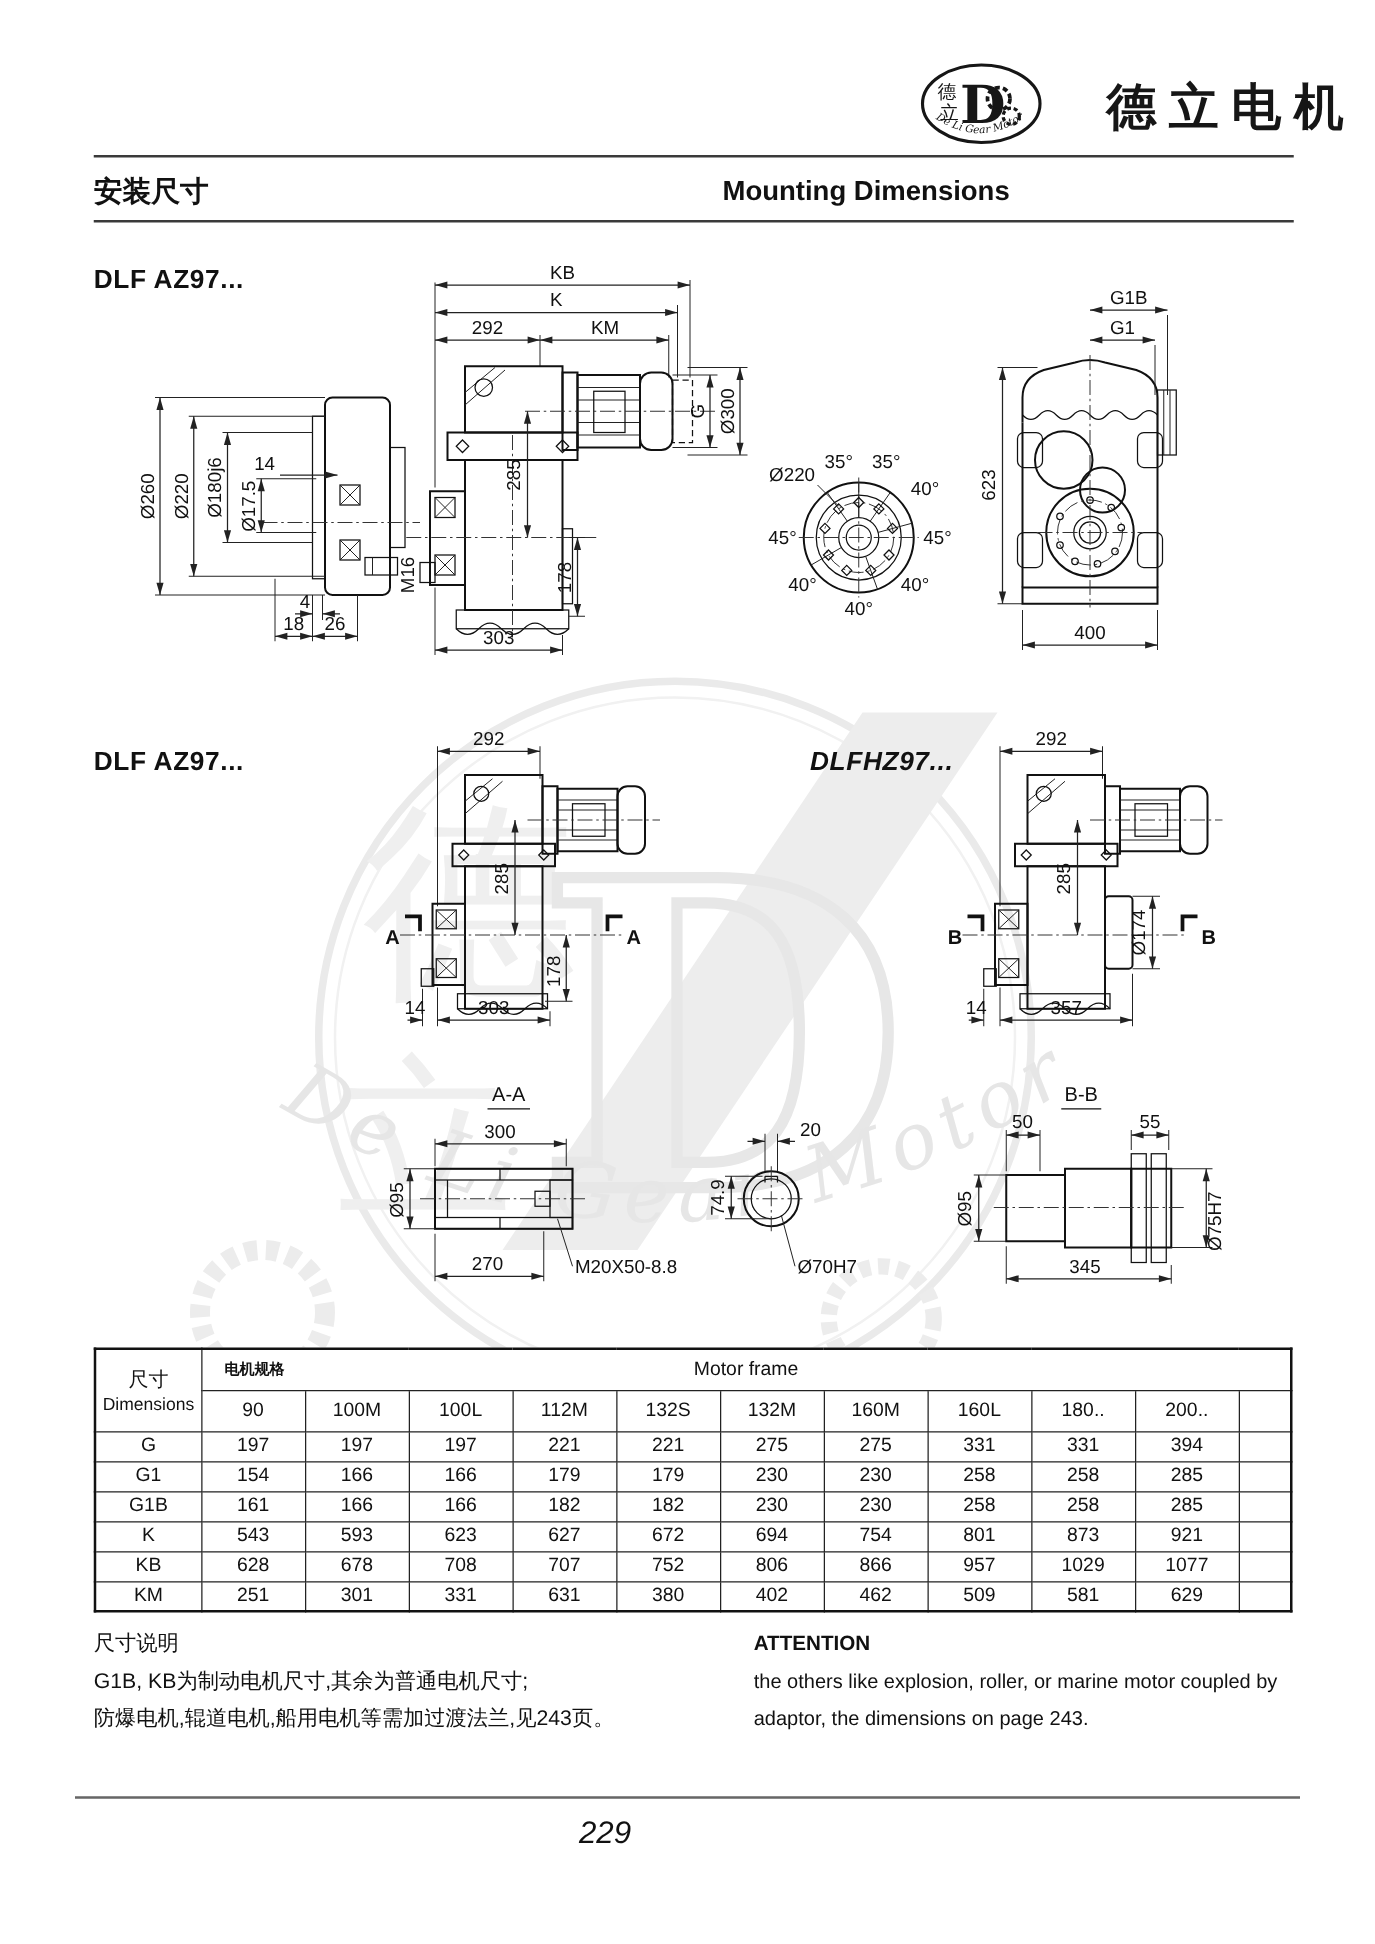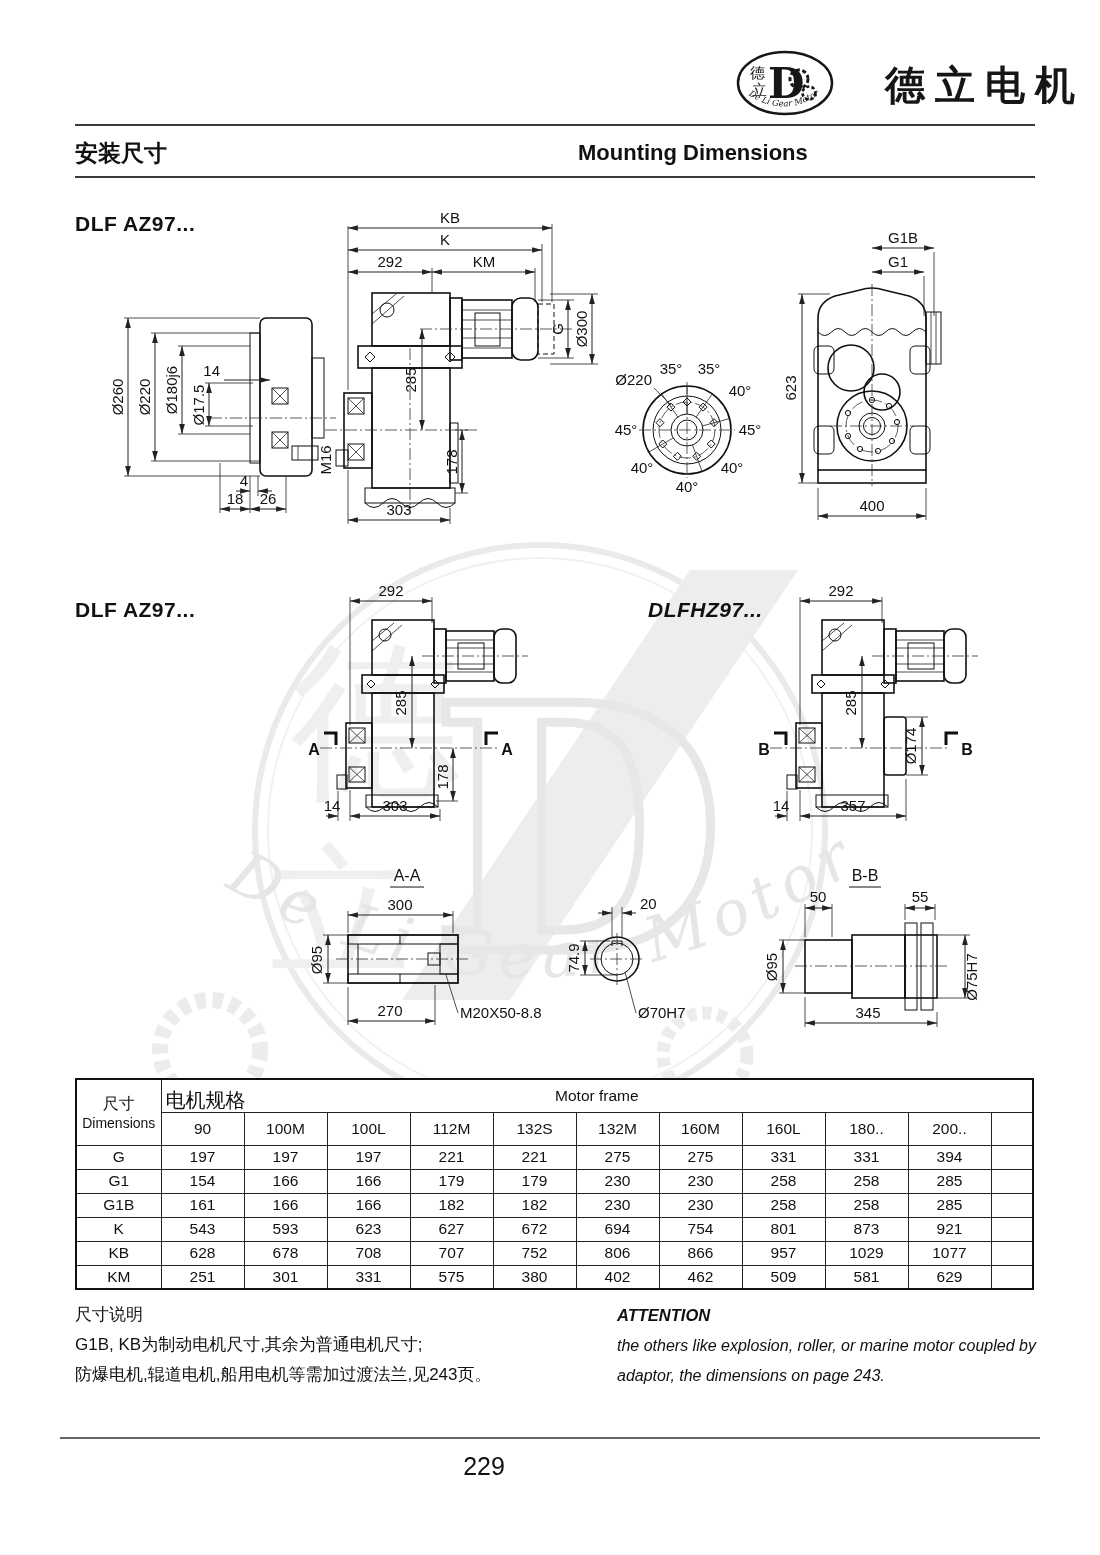--- a/index.html
+++ b/index.html
@@ -25,25 +25,25 @@
              table-layout:fixed;z-index:2;background:#fff;}
   table.dims th,table.dims td{border:1px solid #222;text-align:center;padding:0;
              font-size:15.5px;font-weight:normal;overflow:hidden;}
   table.dims{border:2px solid #111;}
   table.dims thead tr{height:33px;}
   table.dims tbody tr{height:24px;}
   th.dimhead{font-size:16px;}
   th.colh{font-weight:bold;font-size:16px;}
   th.rowlab{font-weight:bold;font-size:16px;}
   td.mergecell{position:relative;text-align:center;}
-  td.mergecell .cnlab{position:absolute;left:4px;top:7px;font-size:20px;}
+  td.mergecell .cnlab{position:absolute;left:18px;top:7px;font-size:12px;font-weight:bold;}
   .notes-cn{position:absolute;left:75px;top:1300px;font-size:17px;line-height:30px;z-index:2;}
-  .notes-en{position:absolute;left:617px;top:1300px;font-size:16px;line-height:30.5px;z-index:2;font-style:italic;}
+  .notes-en{position:absolute;left:603px;top:1300px;font-size:16px;line-height:30.5px;z-index:2;}
   .notes-en .att{font-weight:bold;font-size:16.5px;}
-  .pagenum{position:absolute;left:0;top:1452px;width:968px;text-align:center;font-size:25px;z-index:2;}
+  .pagenum{position:absolute;left:0;top:1452px;width:968px;text-align:center;font-size:25px;z-index:2;font-style:italic;}
 </style>
 </head>
 <body>
 
 <div class="page">
 
   <svg class="wm" style="left:130px;top:530px;" width="840" height="640" viewBox="0 0 840 640">
     <circle cx="410" cy="300" r="285" fill="none" stroke="#eaeaea" stroke-width="6"></circle>
     <circle cx="410" cy="300" r="272" fill="none" stroke="#f1f1f1" stroke-width="2"></circle>
     <text x="160" y="250" font-size="170" fill="#efefef" font-family="DejaVu Serif,serif">德</text>
@@ -594,21 +594,21 @@
           <td>957</td>
           <td>1029</td>
           <td>1077</td>
           <td></td>
         </tr>
         <tr>
           <th class="rowlab">KM</th>
           <td>251</td>
           <td>301</td>
           <td>331</td>
-          <td>575</td>
+          <td>631</td>
           <td>380</td>
           <td>402</td>
           <td>462</td>
           <td>509</td>
           <td>581</td>
           <td>629</td>
           <td></td>
         </tr>
       </tbody>
   </table>

